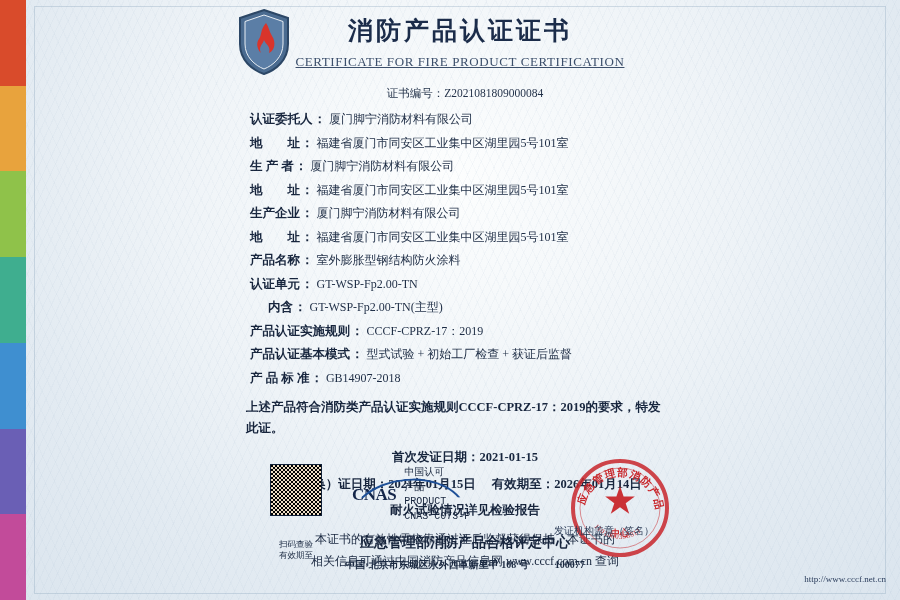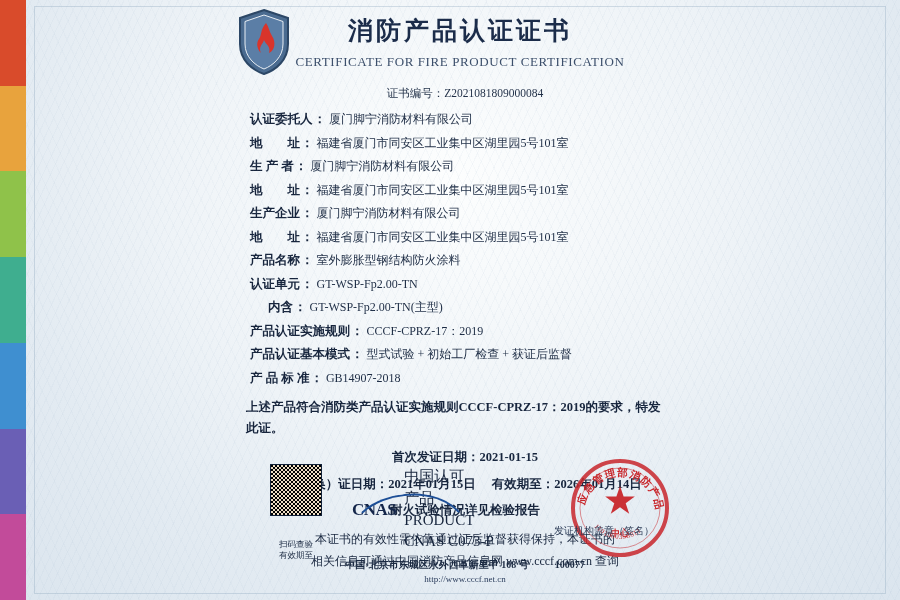--- a/index.html
+++ b/index.html
@@ -71,20 +71,21 @@
     margin: 0;
     padding-left: 20px;
   }
   .title-en {
     font-family: "Liberation Serif", serif;
     font-size: 13px;
     color: #3c4f6b;
     letter-spacing: 0.6px;
     margin-top: 7px;
     padding-left: 20px;
+    text-decoration: underline;
   }
 
   .cert-no {
     margin-top: 16px;
     text-align: center;
     font-size: 11.5px;
     color: #1e2d45;
     padding-left: 30px;
     font-family: "Liberation Serif", serif;
   }
@@ -204,22 +205,22 @@
   .cnas-logo .swoosh {
     position: absolute;
     left: -4px; top: -6px;
     width: 112px; height: 34px;
     border: 2px solid #1d4f97;
     border-color: #1d4f97 transparent transparent transparent;
     border-radius: 50%/100% 100% 0 0;
     transform: rotate(-6deg);
   }
   .cnas-text {
-    font-family: Liberation Serif, serif;
-    font-size: 15px;
+    font-family: Liberation Mono, monospace;
+    font-size: 10px;
     color: #16243c;
     line-height: 1.45;
   }
 
   .seal {
     position: absolute;
     left: 534px;
     top: -6px;
     width: 104px;
     height: 104px;
@@ -246,21 +247,21 @@
     font-size: 10px;
     color: #1b2a42;
     padding-left: 10px;
     font-weight: bold;
   }
   .addr .zip { margin-left: 26px; }
   .website {
     position: absolute;
     left: 0; right: 0;
     top: 112px;
-    text-align: center;
+    text-align: right;
     font-family: "Liberation Serif", serif;
     font-size: 9px;
     color: #2b3d5c;
     padding-left: 10px;
   }
   .agency-note {
     position: absolute;
     left: 520px;
     top: 62px;
     font-family: "Liberation Serif", serif;
@@ -424,20 +425,21 @@
         </text>
         <g fill="#c8262b" opacity="0.95">
           <polygon points="52,30 55.6,40.6 66.8,40.6 57.7,47.2 61.2,57.8 52,51.3 42.8,57.8 46.3,47.2 37.2,40.6 48.4,40.6"></polygon>
         </g>
         <text x="52" y="80" text-anchor="middle" font-family="Liberation Serif, serif" font-size="9" fill="#c8262b" font-weight="bold">中心</text>
       </svg>
     </div>
 
     <div class="agency-note">发证机构盖章（签名）</div>
 
+    <div class="issuer">应急管理部消防产品合格评定中心</div>
 
     <div class="addr">
       <span>中国·北京市东城区永外西革新里甲 108 号</span><span class="zip">100077</span>
     </div>
 
     <div class="website">http://www.cccf.net.cn</div>
   </div>
 
 </div>
 

